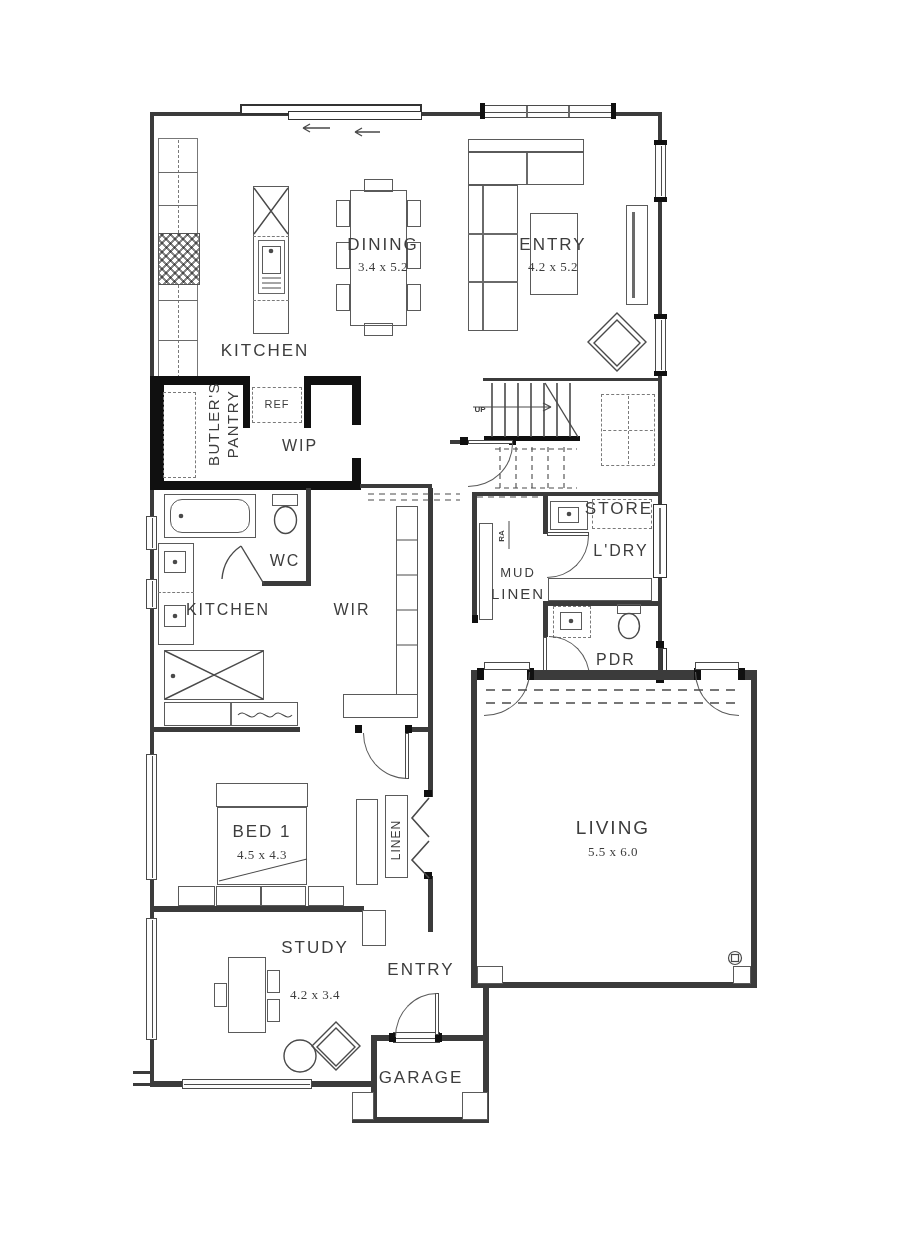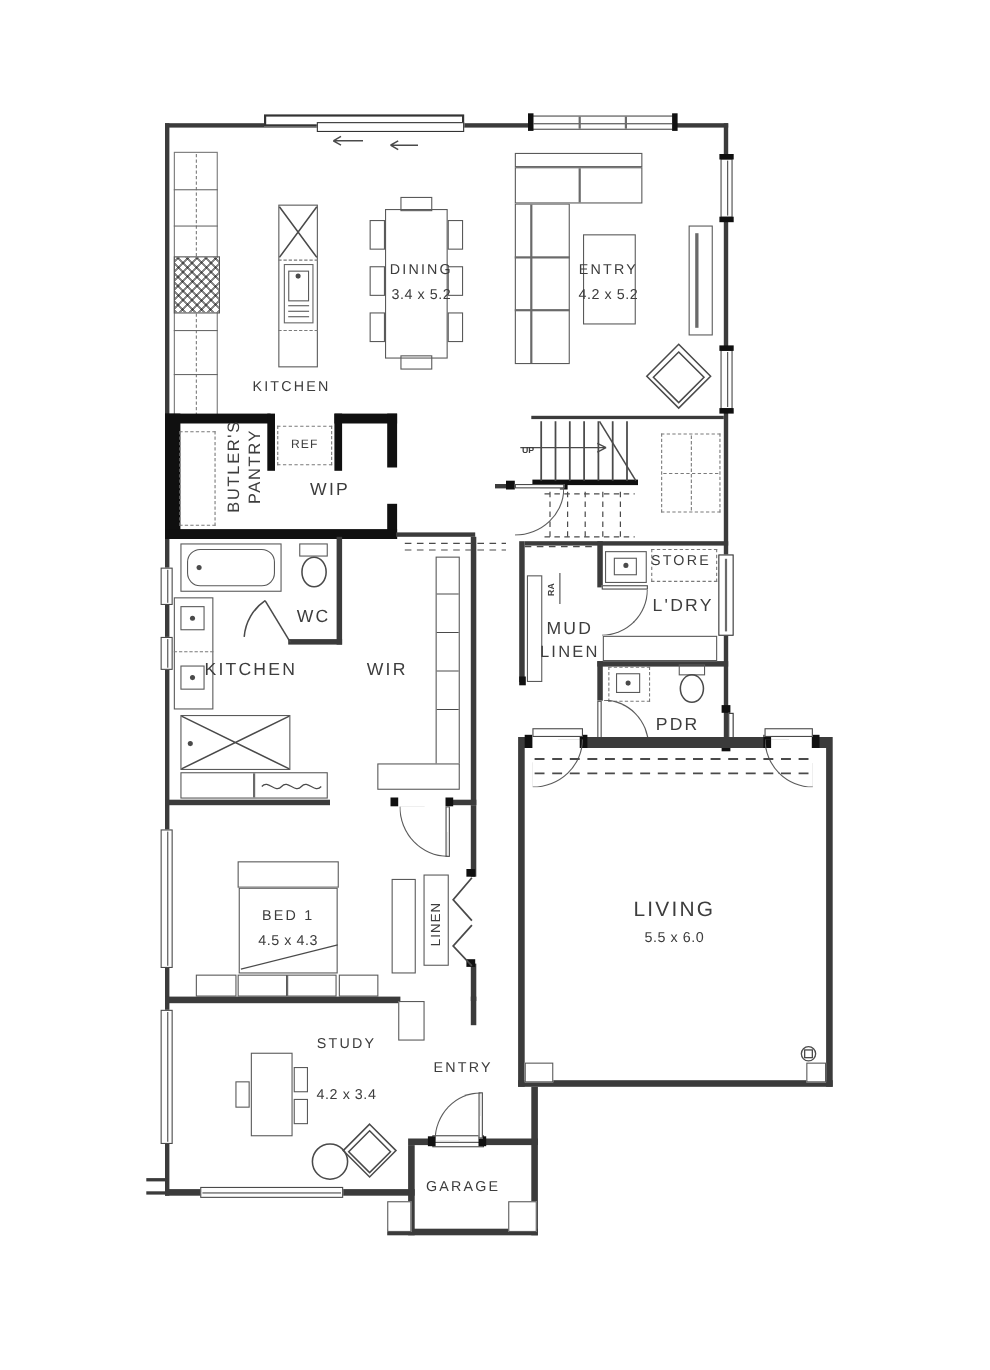--- a/index.html
+++ b/index.html
@@ -20,23 +20,23 @@
   .winV{position:absolute;background:#fdfdfd;border:1px solid #4a4a4a;box-sizing:border-box;}
   .winV::after{content:"";position:absolute;top:1px;bottom:1px;left:50%;width:0;border-left:1px solid #4a4a4a;}
   .winH{position:absolute;background:#fdfdfd;border:1px solid #4a4a4a;box-sizing:border-box;}
   .winH::after{content:"";position:absolute;left:1px;right:1px;top:50%;height:0;border-top:1px solid #4a4a4a;}
   .arc{position:absolute;border:0 solid #5a5a5a;box-sizing:border-box;}
   .arc-br{border-right-width:1.4px;border-bottom-width:1.4px;border-bottom-right-radius:100% 100%;}
   .arc-bl{border-left-width:1.4px;border-bottom-width:1.4px;border-bottom-left-radius:100% 100%;}
   .arc-tl{border-left-width:1.4px;border-top-width:1.4px;border-top-left-radius:100% 100%;}
   .arc-tr{border-right-width:1.4px;border-top-width:1.4px;border-top-right-radius:100% 100%;}
   .leaf{position:absolute;background:#fff;border:1.4px solid #4a4a4a;box-sizing:border-box;}
-  .lbl{position:absolute;font-size:13px;letter-spacing:2px;white-space:nowrap;
+  .lbl{position:absolute;font-size:17px;letter-spacing:2px;white-space:nowrap;
        transform:translate(-50%,-50%);color:#3d3d3d;}
-  .dims{font-size:13px;letter-spacing:0.5px;}
+  .dims{font-size:13px;letter-spacing:0.5px;font-family:Liberation Serif, serif;}
   .ref{font-size:11px;letter-spacing:1px;}
   .tiny{font-size:8px;font-weight:bold;letter-spacing:0;}
   .rot{transform:translate(-50%,-50%) rotate(-90deg);}
   svg.overlay{position:absolute;left:0;top:0;pointer-events:none;}
 </style>
 </head>
 <body>
 
 <div class="plan">
 
@@ -335,21 +335,21 @@
   <div class="lbl rot" style="left:213px;top:424px;font-size:15px;letter-spacing:1.5px">BUTLER'S</div>
   <div class="lbl rot" style="left:232px;top:424px;font-size:15px;letter-spacing:1.5px">PANTRY</div>
   <div class="lbl ref" style="left:277px;top:404px">REF</div>
   <div class="lbl" style="left:300px;top:446px;font-size:16px">WIP</div>
   <div class="lbl tiny" style="left:480px;top:409px">UP</div>
   <div class="lbl" style="left:619px;top:509px">STORE</div>
   <div class="lbl" style="left:285px;top:561px;font-size:16px">WC</div>
   <div class="lbl" style="left:228px;top:610px;font-size:16px">KITCHEN</div>
   <div class="lbl" style="left:352px;top:610px;font-size:16px">WIR</div>
   <div class="lbl rot tiny" style="left:501px;top:536px">RA</div>
-  <div class="lbl" style="left:518px;top:572px;font-size:16px">MUD</div>
+  <div class="lbl" style="left:518px;top:572px;font-size:13px">MUD</div>
   <div class="lbl" style="left:518px;top:593px;font-size:15px">LINEN</div>
   <div class="lbl" style="left:621px;top:551px;font-size:16px">L'DRY</div>
   <div class="lbl" style="left:616px;top:660px;font-size:16px">PDR</div>
   <div class="lbl" style="left:262px;top:832px">BED 1</div>
   <div class="lbl dims" style="left:262px;top:855px">4.5 x 4.3</div>
   <div class="lbl rot" style="left:396px;top:840px;font-size:12px;letter-spacing:1px">LINEN</div>
   <div class="lbl" style="left:613px;top:828px;font-size:19px">LIVING</div>
   <div class="lbl dims" style="left:613px;top:852px">5.5 x 6.0</div>
   <div class="lbl" style="left:315px;top:948px">STUDY</div>
   <div class="lbl dims" style="left:315px;top:995px">4.2 x 3.4</div>

